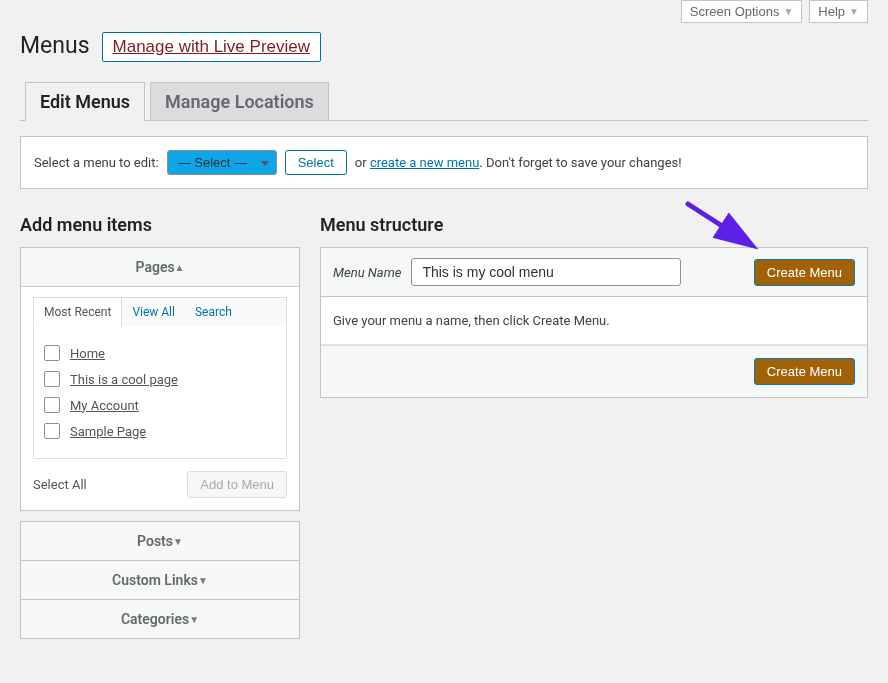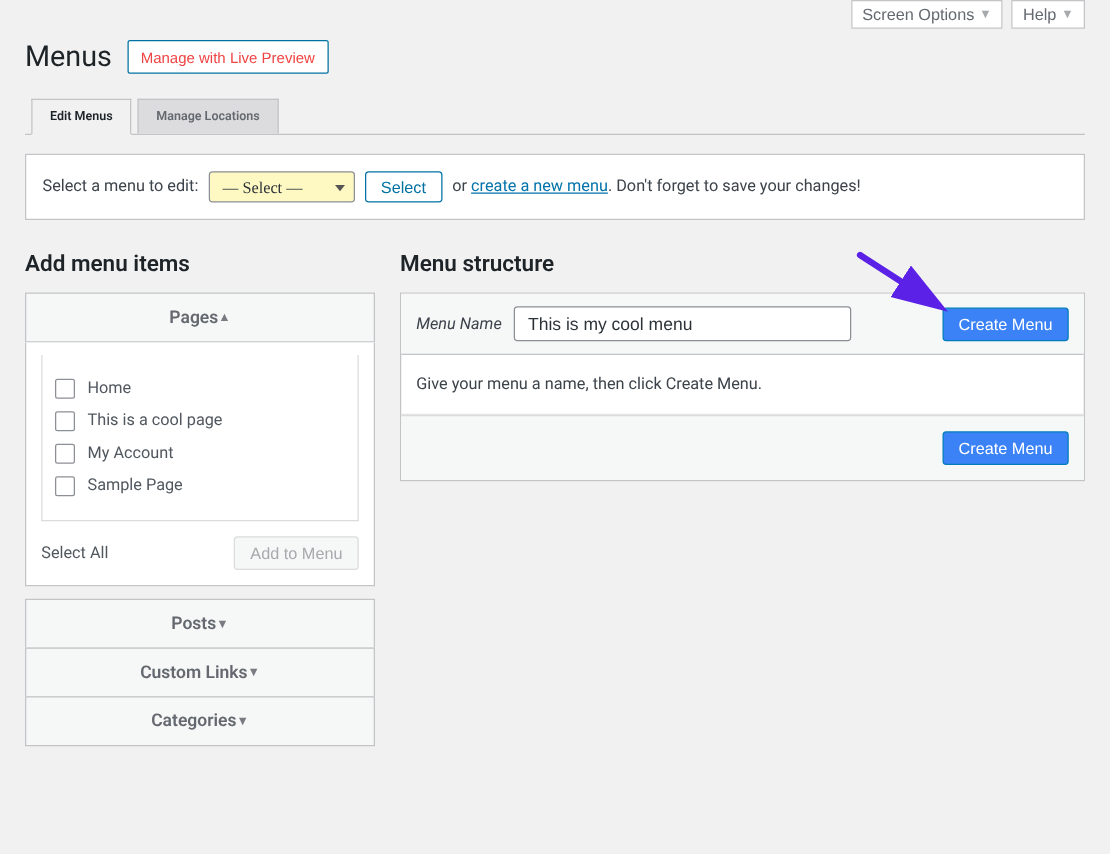--- a/index.html
+++ b/index.html
@@ -27,63 +27,63 @@
     .top-btn .tri { font-size: 10px; color: #a7aaad; }
     .header-row {
       display: flex;
       padding: 9px 20px 0 20px;
       gap: 12px;
     }
     h1.page-title { font-size: 23px; font-weight: 400; color: #1d2327; }
     .live-preview-btn {
       background: #fff;
       border: 1px solid #0071a1;
-      color: #ef4444;
+      color: #7f1d1d;
       padding: 4px 10px;
-      font-size: 12px;
+      font-size: 17px;
       border-radius: 2px;
       cursor: pointer;
+      text-decoration: underline;
     }
     .nav-tab-wrapper {
       margin: 20px 20px 0 20px;
       border-bottom: 1px solid #c3c4c7;
       display: flex;
     }
     .nav-tab {
       border: 1px solid #c3c4c7;
       border-bottom: none;
       margin-left: 5px;
       padding: 8px 14px;
-      font-size: 10px;
+      font-size: 18px;
       font-weight: 600;
       background: #dcdcde;
       color: #646970;
       cursor: pointer;
     }
     .nav-tab.active { background: #f1f1f1; border-bottom: 1px solid #f1f1f1; margin-bottom: -1px; color: #1d2327; }
     .menu-select-box {
       margin: 15px 20px 0 20px;
       background: #fff;
       border: 1px solid #c3c4c7;
       padding: 13px;
       display: flex;
       align-items: center;
       gap: 8px;
       font-size: 13px;
     }
     .select-dd {
       border: 1px solid #8c8f94;
       border-radius: 3px;
-      padding: 4px 40px 4px 10px;
-      background: #fef9c3;
+      padding: 4px 28px 4px 10px;
+      background: #0ea5e9;
       font-size: 13px;
       color: #2c3338;
       appearance: none;
       position: relative;
-      font-family: Liberation Serif, serif;
     }
     .select-wrap { position: relative; display: inline-block; }
     .select-wrap::after {
       content: '';
       position: absolute;
       right: 8px;
       top: 50%;
       margin-top: -2px;
       border-left: 4px solid transparent;
       border-right: 4px solid transparent;
@@ -123,21 +123,21 @@
     .ac-body {
       border: 1px solid #c3c4c7;
       border-top: none;
       padding: 10px 12px 12px 12px;
       background: #fff;
     }
     .inner-tabs { display: flex; border-bottom: 1px solid #dcdcde; background: #fafafa; border:1px solid #dcdcde; border-bottom:none; font-size:12px;}
     .inner-tab { padding: 7px 10px; color: #0073aa; cursor: pointer; }
     .inner-tab.active { background: #fff; border: 1px solid #dcdcde; border-bottom-color: #fff; margin: -1px 0 -1px -1px; color: #50575e; }
     .page-list { border: 1px solid #dcdcde; padding: 14px 10px; border-top: none; }
-    .page-item { display: flex; gap: 10px; padding: 5px 0; color: #50575e; }
+    .page-item { display: flex; align-items: center; gap: 10px; padding: 5px 0; color: #50575e; text-decoration: underline; }
     .page-item input[type=checkbox]{ width:16px; height:16px; border:1px solid #8c8f94; border-radius:2px; appearance:none; }
     .ac-foot { display:flex; justify-content: space-between; align-items:center; padding-top: 12px; }
     .sa-link { color: #0073aa; font-size: 13px; cursor:pointer; }
     .add-btn {
       border: 1px solid #dcdcde;
       background: #f6f7f7;
       color: #a7aaad;
       padding: 5px 12px;
       border-radius: 3px;
       font-size: 13px;
@@ -156,21 +156,21 @@
     .menu-name-input {
       flex: 1;
       max-width: 270px;
       border: 1px solid #8c8f94;
       border-radius: 3px;
       padding: 5px 10px;
       font-size: 14px;
       color: #2c3338;
     }
     .create-btn {
-      background: #3b82f6;
+      background: #a16207;
       border: 1px solid #007cba;
       color: #fff;
       padding: 5px 12px;
       border-radius: 3px;
       font-size: 13px;
       cursor: pointer;
       margin-left: auto;
     }
     .instruction-row { padding: 16px 12px; border-bottom: 1px solid #e5e5e5; }
     .bottom-row { background: #f6f7f7; padding: 12px; display: flex; justify-content: flex-end; border-top:1px solid #dcdcde; }
@@ -221,20 +221,25 @@
 
 <div class="columns">
   <div class="col-left">
     <h3 class="section-title">Add menu items</h3>
 
     <div class="ac-header">
       <span>Pages</span>
       <span class="tri-up">▲</span>
     </div>
     <div class="ac-body">
+      <div class="inner-tabs">
+        <div class="inner-tab active">Most Recent</div>
+        <div class="inner-tab">View All</div>
+        <div class="inner-tab">Search</div>
+      </div>
       <div class="page-list">
         <label class="page-item">
           <input type="checkbox" style="">
           <span>Home</span>
         </label>
         <label class="page-item">
           <input type="checkbox" style="">
           <span>This is a cool page</span>
         </label>
         <label class="page-item">

